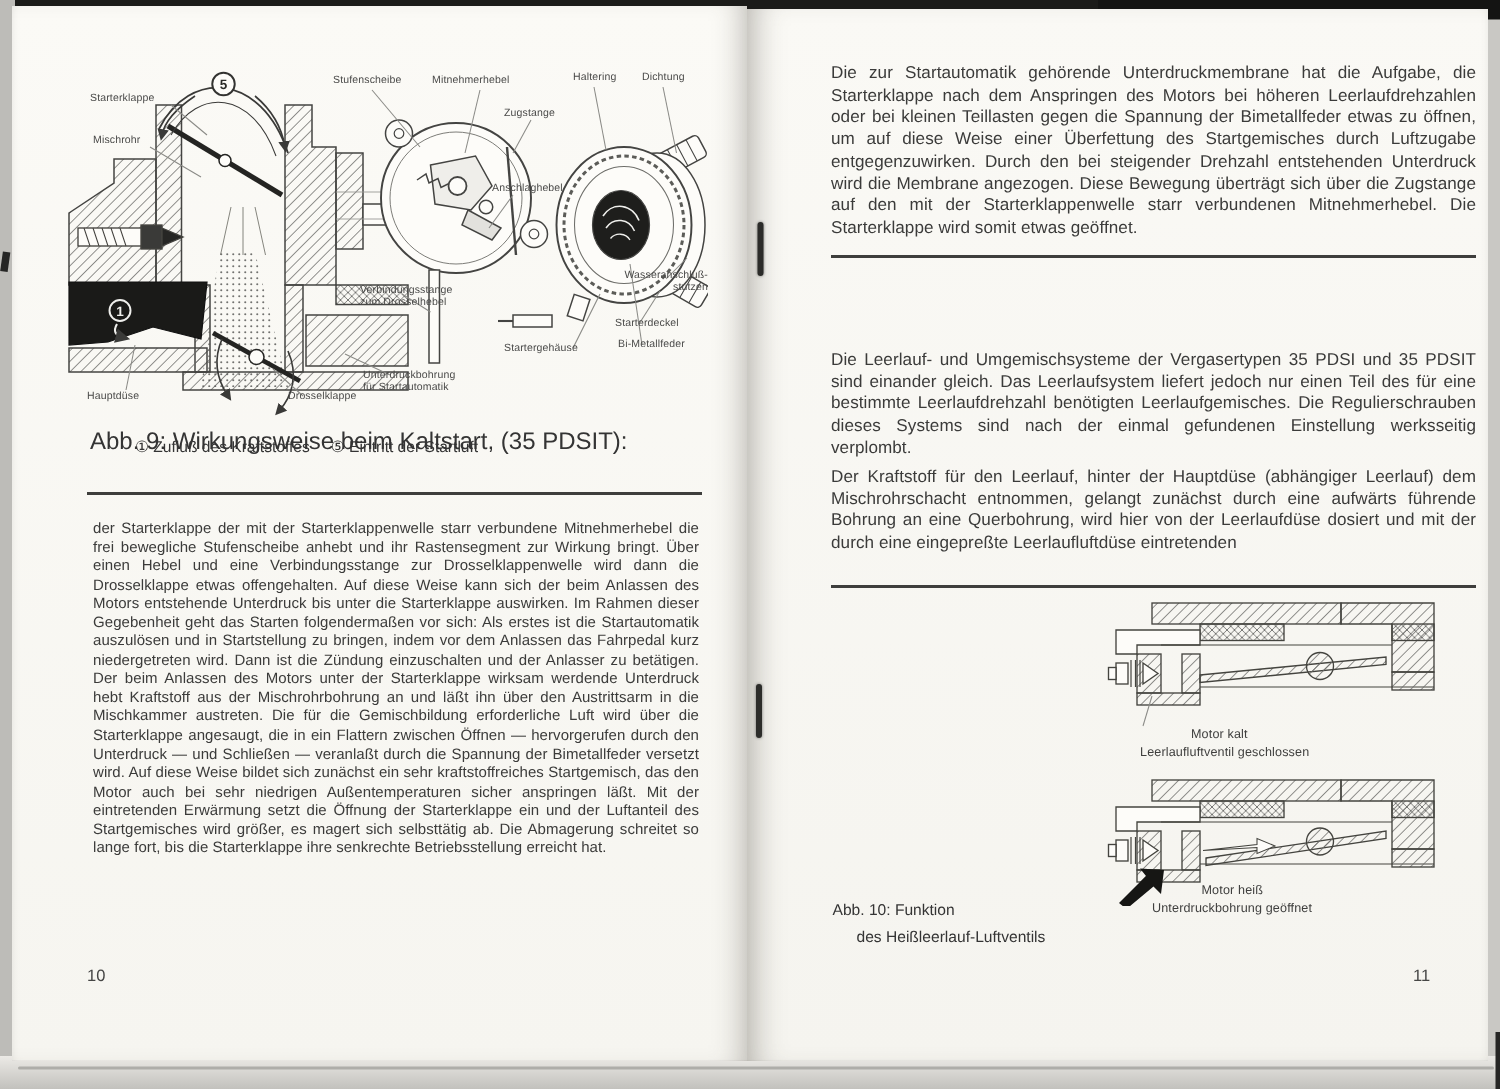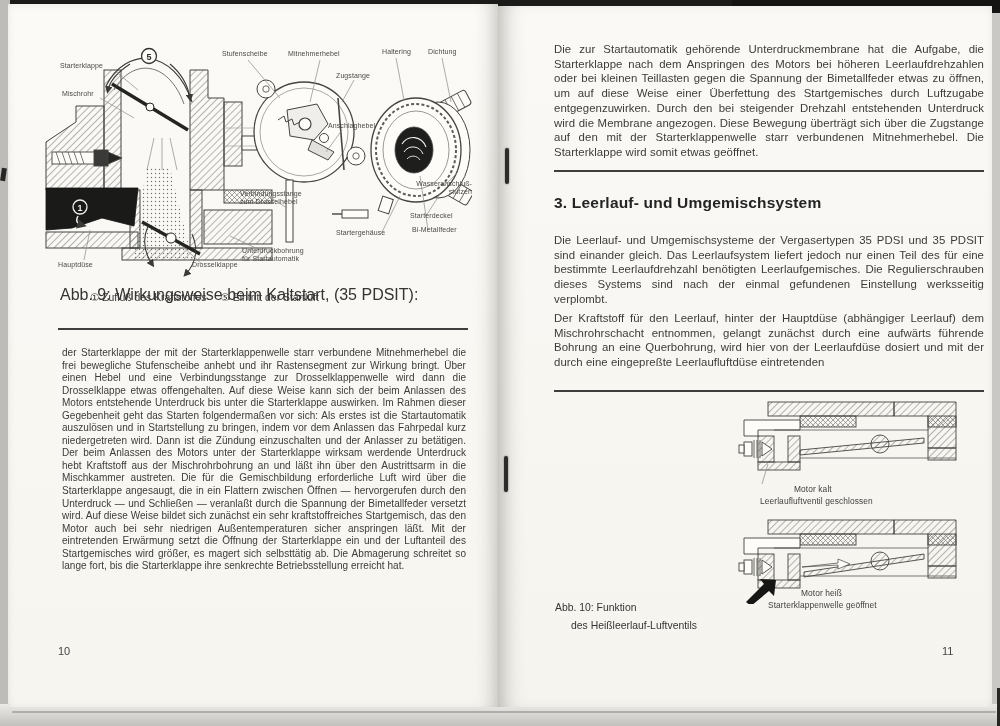--- a/index.html
+++ b/index.html
@@ -238,21 +238,20 @@
 
     <div class="abs pageno" style="left:50px; top:641px;">10</div>
   </div>
 
   <div class="page right">
 
     <div class="abs para-r" style="top:36px;">Die zur Startautomatik gehörende Unterdruckmembrane hat die Aufgabe, die Starterklappe nach dem Anspringen des Motors bei höheren Leerlaufdrehzahlen oder bei kleinen Teillasten gegen die Spannung der Bimetallfeder etwas zu öffnen, um auf diese Weise einer Überfettung des Startgemisches durch Luftzugabe entgegenzuwirken. Durch den bei steigender Drehzahl entstehenden Unterdruck wird die Membrane angezogen. Diese Bewegung überträgt sich über die Zugstange auf den mit der Starterklappenwelle starr verbundenen Mitnehmerhebel. Die Starterklappe wird somit etwas geöffnet.</div>
 
     <div class="rule" style="left:56px; top:164px; width:430px; height:1.6px;"></div>
 
-    <div class="abs heading-r">3. Leerlauf- und Umgemischsystem</div>
 
     <div class="abs para-r" style="top:227px;">Die Leerlauf- und Umgemischsysteme der Vergasertypen 35 PDSI und 35 PDSIT sind einander gleich. Das Leerlaufsystem liefert jedoch nur einen Teil des für eine bestimmte Leerlaufdrehzahl benötigten Leerlaufgemisches. Die Regulierschrauben dieses Systems sind nach der einmal gefundenen Einstellung werksseitig verplombt.</div>
     <div class="abs para-r" style="top:305px;">Der Kraftstoff für den Leerlauf, hinter der Hauptdüse (abhängiger Leerlauf) dem Mischrohrschacht entnommen, gelangt zunächst durch eine aufwärts führende Bohrung an eine Querbohrung, wird hier von der Leerlaufdüse dosiert und mit der durch eine eingepreßte Leerlaufluftdüse eintretenden</div>
 
     <div class="rule" style="left:56px; top:384px; width:430px; height:2.4px;"></div>
 
     <div class="abs fig10 fig10a">
       <svg width="222" height="86" viewBox="0 0 222 86">
         <defs>
           <pattern id="h2" width="5" height="5" patternUnits="userSpaceOnUse" patternTransform="rotate(45)">
@@ -314,21 +313,21 @@
           <line x1="62" y1="58" x2="218" y2="58" stroke-width="0.7"></line>
           <path d="M66,54 L186,36 L186,41 L66,59 Z" fill="url(#h3)"></path>
           <circle cx="142" cy="43" r="9" fill="url(#h3)"></circle>
           <rect x="190" y="48" width="28" height="12" fill="url(#h3)"></rect>
           <path d="M64,49 L100,45 L100,41 L112,46 L100,51 L100,47 Z" fill="#fdfcf9" stroke-width="0.7"></path>
         </g>
         <polygon points="8,84 26,66 22,61 38,62 36,78 31,73 13,88" fill="#161614"></polygon>
       </svg>
     </div>
     <div class="fig10-label" style="left:303px; top:582px;">Motor heiß</div>
-    <div class="fig10-label" style="left:270px; top:594px;">Starterklappenwelle geöffnet</div>
+    <div class="fig10-label" style="left:270px; top:594px;">Unterdruckbohrung geöffnet</div>
 
     <div class="abs cap10" style="left:57px; top:596px;">Abb. 10: Funktion</div>
     <div class="abs cap10" style="left:73px; top:614px;">des Heißleerlauf-Luftventils</div>
 
     <div class="abs pageno" style="left:444px; top:639px;text-align:center;">11</div>
   </div>
 
 </div>
 
 </body></html>

